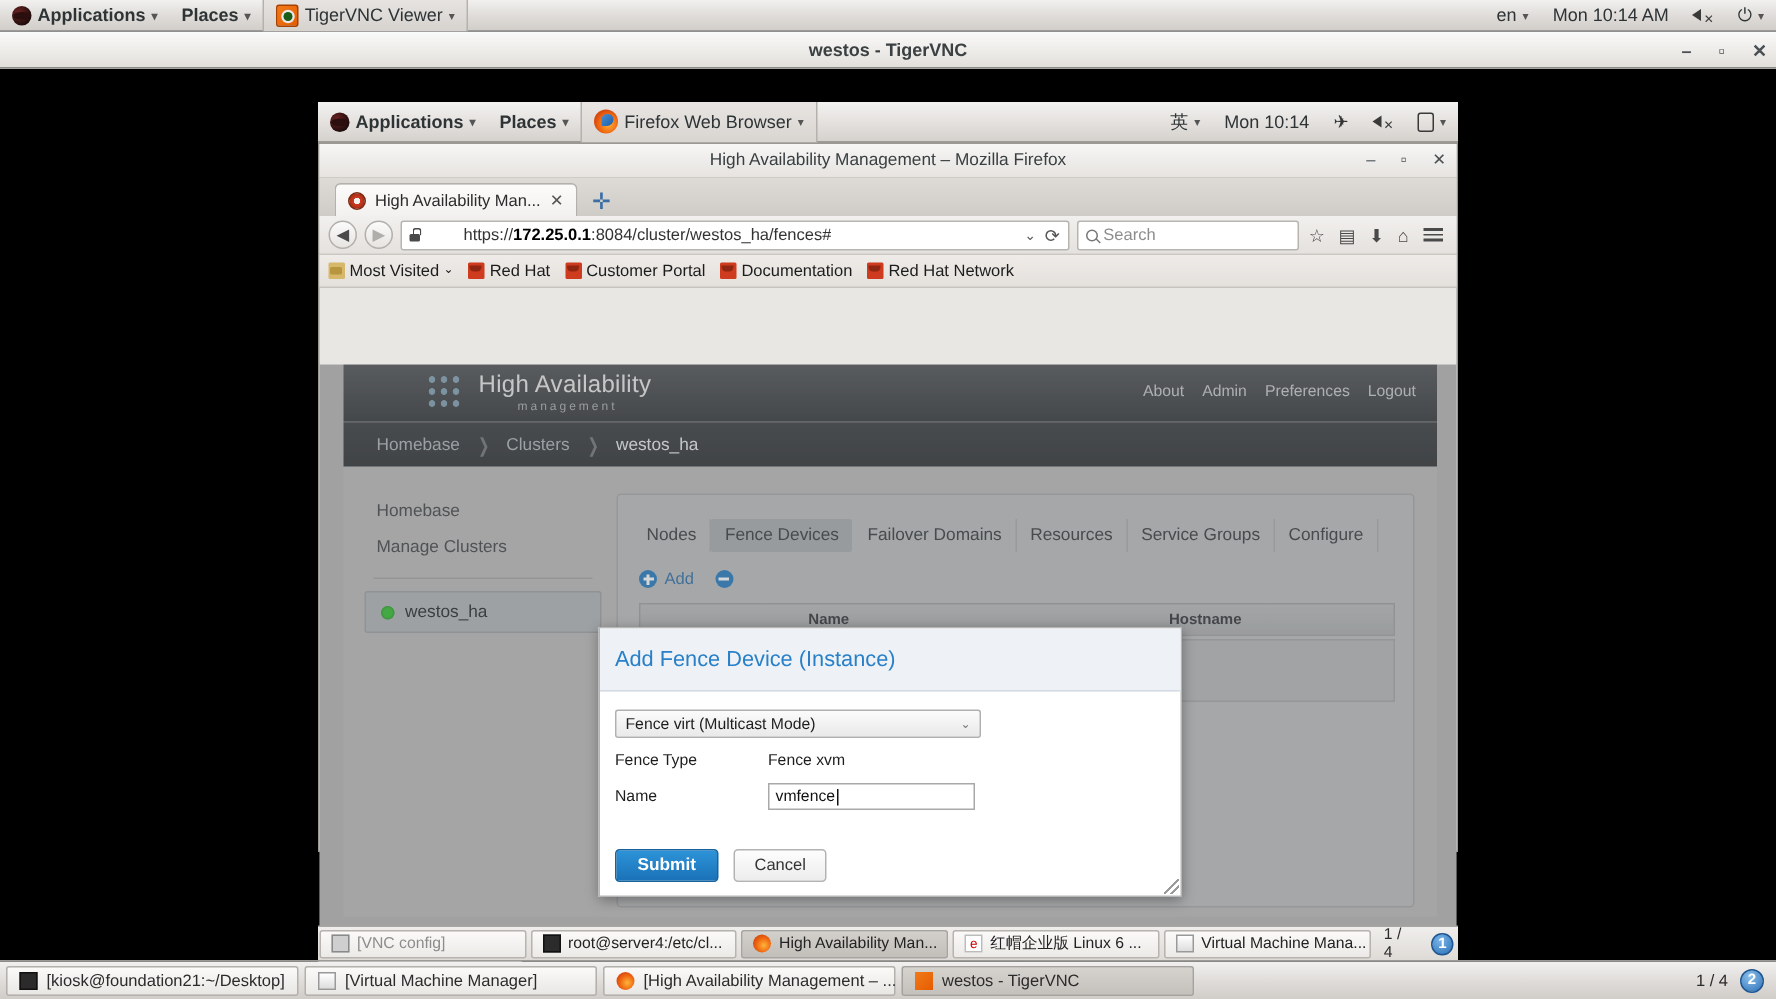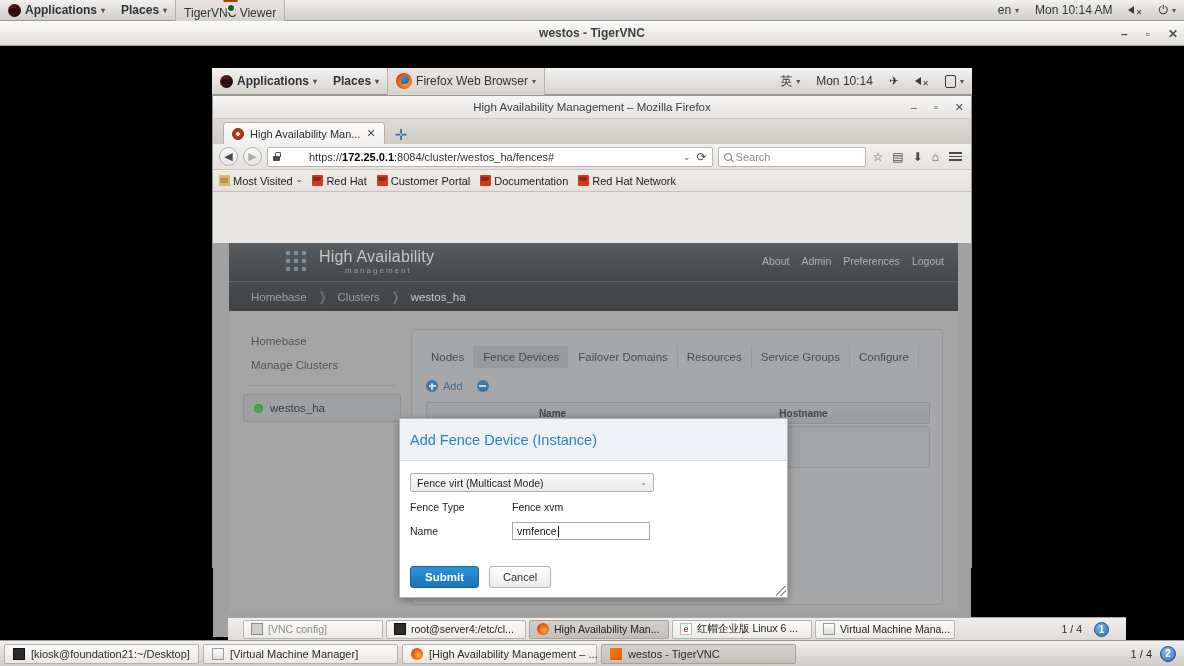--- a/index.html
+++ b/index.html
@@ -270,23 +270,23 @@
   }
   #resize-grip{
     position:absolute;right:1px;bottom:1px;width:10px;height:10px;
     background:
       linear-gradient(135deg,transparent 45%, #9b9b9b 45%, #9b9b9b 55%, transparent 55%),
       linear-gradient(135deg,transparent 70%, #9b9b9b 70%, #9b9b9b 80%, transparent 80%);
   }
 
   
   #remote-taskbar{
-    position:absolute;left:212px;top:571px;width:898px;height:23px;
+    position:absolute;left:212px;top:571px;width:760px;height:23px;
     background:linear-gradient(to bottom,#f0eeec,#dedbd7);
-    border-top:1px solid #a9a6a2;display:flex;align-items:center;gap:3px;padding:0 15px;margin-left:16px;
+    border-top:1px solid #a9a6a2;display:flex;align-items:center;gap:3px;padding:0 1px;
   }
   .tb-btn{
     height:19px;display:flex;align-items:center;gap:5px;padding:0 7px;
     background:linear-gradient(to bottom,#fbfaf9,#eceae7);
     border:1px solid #b7b4b0;border-radius:2px;font-size:10.5px;color:#232323;
     white-space:nowrap;overflow:hidden;
   }
   .tb-btn.active{background:linear-gradient(to bottom,#d3d0cc,#c2bfbb);border-color:#a6a3a0;}
   .tb-btn.disabled{color:#8c8c8c;}
   .tb-ico{width:12px;height:12px;flex:none;border:1px solid #8a8a8a;background:#cfcfcf;}
@@ -345,21 +345,21 @@
 <div id="host-top-panel">
   <div class="panel-item menu">
     <span class="redhat-glyph"></span>
     <span>Applications</span>
     <span class="caret">▾</span>
   </div>
   <div class="panel-item menu">
     <span>Places</span>
     <span class="caret">▾</span>
   </div>
-  <div class="panel-item" style="background:linear-gradient(to bottom,#e6e3e0,#d6d3cf);border-left:1px solid #b5b2ae;border-right:1px solid #b5b2ae;height:21px;flex-direction:column;">
+  <div class="panel-item" style="background:linear-gradient(to bottom,#e6e3e0,#d6d3cf);border-left:1px solid #b5b2ae;border-right:1px solid #b5b2ae;height:21px;">
     <span class="tigervnc-ico"></span>
     <span>TigerVNC Viewer</span>
     <span class="caret">▾</span>
   </div>
   <div id="host-spacer"></div>
   <div class="panel-item">
     <span>en</span>
     <span class="caret">▾</span>
   </div>
   <div class="panel-item">

